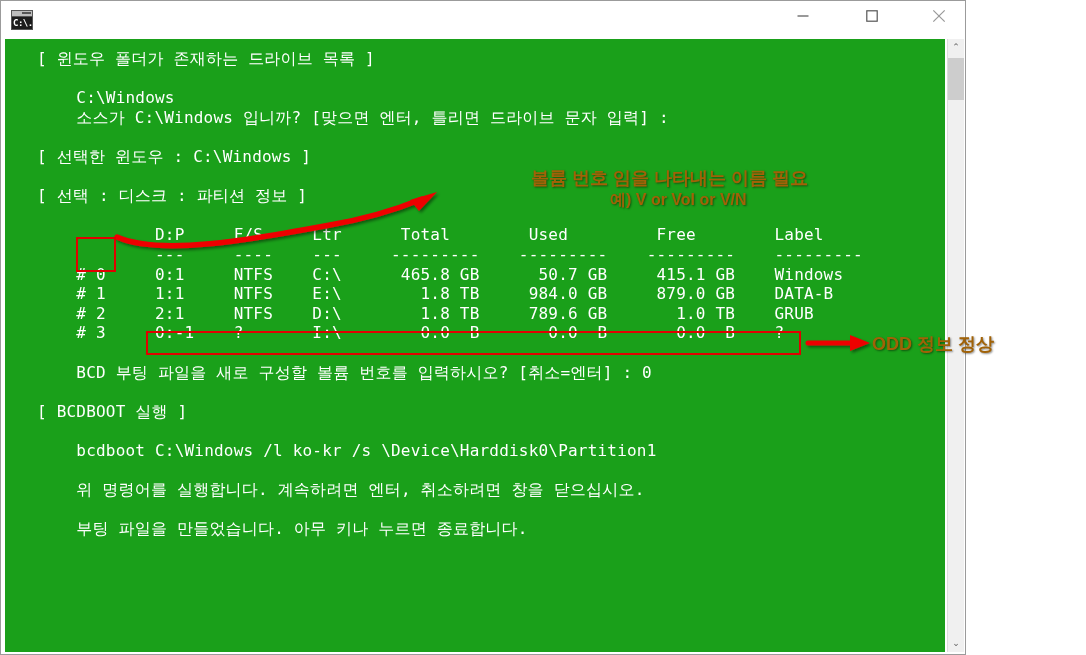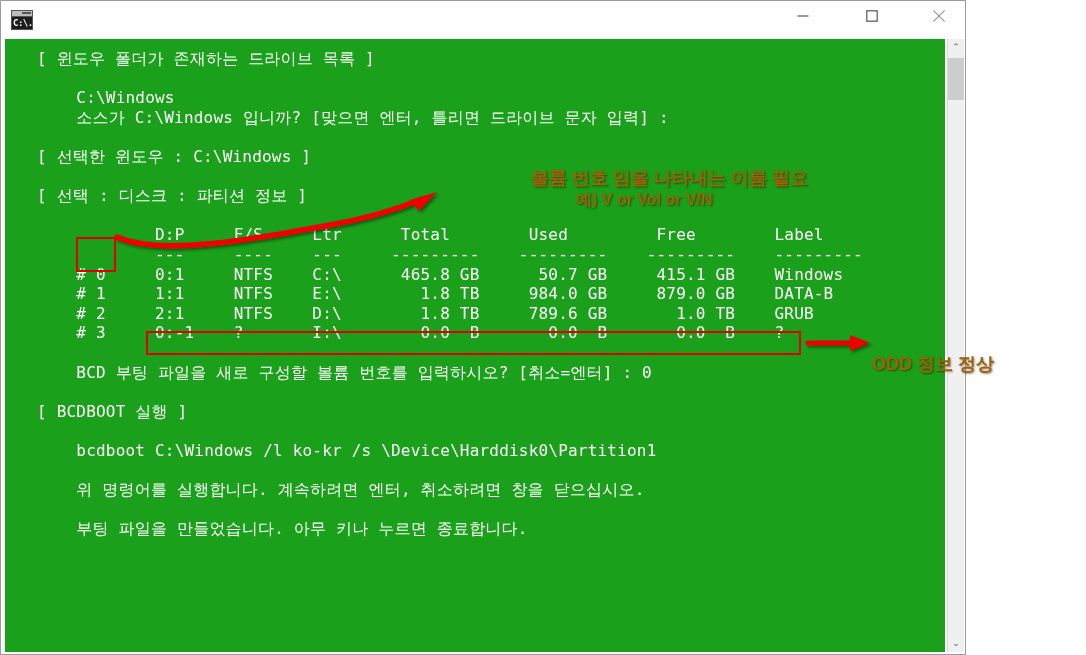--- a/index.html
+++ b/index.html
@@ -165,29 +165,28 @@
     font-weight: bold;
     text-shadow: 1px 1px 2px rgba(0,0,0,0.45);
     white-space: nowrap;
   }
   #anno-volume-line1 {
     left: 531px;
     top: 166px;
     font-size: 18px;
   }
   #anno-volume-line2 {
-    left: 576px;
+    left: 610px;
     top: 190px;
     font-size: 16px;
   }
   #anno-odd {
     left: 872px;
     top: 332px;
     font-size: 18px;
-    margin-top: 20px;
   }
   .anno-box {
     position: absolute;
     border: 2px solid #e00000;
     box-sizing: border-box;
   }
   #box-volume-col {
     left: 76px;
     top: 237px;
     width: 40px;

